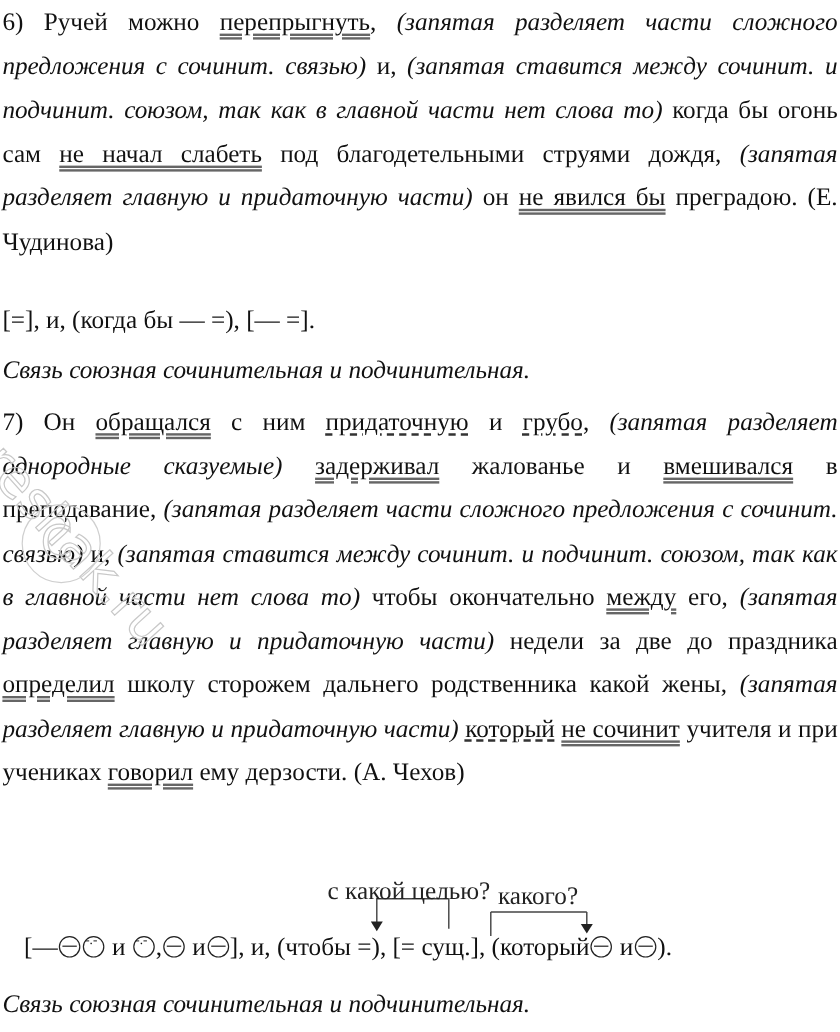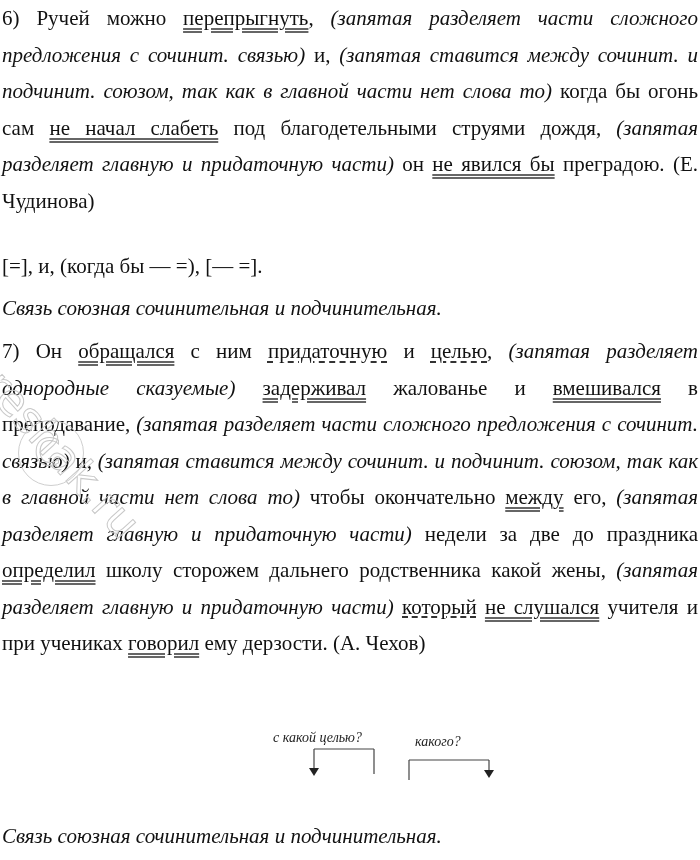--- a/index.html
+++ b/index.html
@@ -19,21 +19,21 @@
   .c6 { top: 293px; }
   .p7 { position: absolute; top: 333px; left: 0; width: 696px; }
   .c7 { top: 821px; }
   i { font-style: italic; }
   .u1 { text-decoration-color: #333; text-underline-offset: 3px; }
   .u2 { text-decoration: underline double; text-decoration-color: #666; text-underline-offset: 3px; }
   .ud { text-decoration: underline dashed; text-decoration-color: #333; text-underline-offset: 3px; }
 
   .scheme7 { position: absolute; left: 0; top: 730px; width: 700px; height: 90px; }
   .scheme7-line { position: absolute; left: 18px; top: 44px; white-space: nowrap; font-size: 21px; line-height: 30px; }
-  .q-label { position: absolute; font-size: 14px; color: #222; white-space: nowrap; font-style: italic; }
+  .q-label { position: absolute; font-size: 21px; color: #222; white-space: nowrap; }
   .circ {
     display: inline-block; width: 16px; height: 16px; border: 1.5px solid #222;
     border-radius: 50%; position: relative; vertical-align: -2px; margin: 0 1px;
   }
   .circ.hline::after { content: ""; position: absolute; left: 2px; right: 2px; top: 7px; border-top: 1.5px solid #222; }
   .circ.dotdash::after { content: "-.-"; position: absolute; left: 1px; top: -6px; font-size: 11px; line-height: 18px; }
   svg.arrows { position: absolute; left: 0; top: 0; }
 
   .watermark {
     position: absolute; left: 12px; top: 360px; width: 160px; height: 160px;
@@ -69,59 +69,66 @@
   <div class="scheme6">[=], и, (когда бы — =), [— =].</div>
   <div class="conclusion c6">Связь союзная сочинительная и подчинительная.</div>
 
   <p class="para p7">
     <span>7)</span>
     <span class="u1">Он</span>
     <span class="u2">обращался</span>
     <span>с ним</span>
     <span class="ud">придаточную</span>
     <span>и</span>
-    <span class="ud">целью</span><span>,</span>
+    <span class="ud">грубо</span><span>,</span>
     <i>(запятая разделяет однородные сказуемые)</i>
     <span class="u2">задерживал</span>
     <span>жалованье и</span>
     <span class="u2">вмешивался</span>
     <span>в преподавание,</span>
     <i>(запятая разделяет части сложного предложения с сочинит. связью)</i>
     <span>и,</span>
     <i>(запятая ставится между сочинит. и подчинит. союзом, так как в главной части нет слова то)</i>
     <span>чтобы окончательно</span>
     <span class="u2">между</span>
     <span>его,</span>
     <i>(запятая разделяет главную и придаточную части)</i>
     <span>недели за две до праздника</span>
     <span class="u2">определил</span>
     <span>школу сторожем дальнего родственника какой жены,</span>
     <i>(запятая разделяет главную и придаточную части)</i>
     <span class="ud">который</span>
-    <span class="u2">не слушался</span>
+    <span class="u2">не сочинит</span>
     <span>учителя и при учениках</span>
     <span class="u2">говорил</span>
     <span>ему дерзости. (А. Чехов)</span>
   </p>
 
   <div class="scheme7">
     <svg class="arrows" width="700" height="90">
 
       <line x1="312" y1="19" x2="372" y2="19" stroke="#444" stroke-width="1.2"></line>
       <line x1="372" y1="19" x2="372" y2="44" stroke="#444" stroke-width="1.2"></line>
       <line x1="312" y1="19" x2="312" y2="40" stroke="#444" stroke-width="1.2"></line>
       <polygon points="307,38 317,38 312,46" fill="#222"></polygon>
 
       <line x1="407" y1="30" x2="407" y2="50" stroke="#444" stroke-width="1.2"></line>
       <line x1="407" y1="30" x2="487" y2="30" stroke="#444" stroke-width="1.2"></line>
       <line x1="487" y1="30" x2="487" y2="42" stroke="#444" stroke-width="1.2"></line>
       <polygon points="482,40 492,40 487,48" fill="#222"></polygon>
     </svg>
     <span class="q-label" style="left:271px; top:0px;">с какой целью?</span>
     <span class="q-label" style="left:413px; top:4px;">какого?</span>
+    <div class="scheme7-line">
+      <span>[—</span><span class="circ hline"></span><span class="circ dotdash"></span>
+      <span>и</span>
+      <span class="circ dotdash"></span>,<span class="circ hline"></span>
+      <span>и</span><span class="circ hline"></span><span>], и, (чтобы =), [= сущ.], (который</span><span class="circ hline"></span>
+      <span>и</span><span class="circ hline"></span><span>).</span>
+    </div>
   </div>
 
   <div class="conclusion c7">Связь союзная сочинительная и подчинительная.</div>
 </div>
 
 <div class="watermark">reshak.ru</div>
 <div class="wm-circle"></div>
 <div class="wm-c">C</div>
 
 </body></html>

